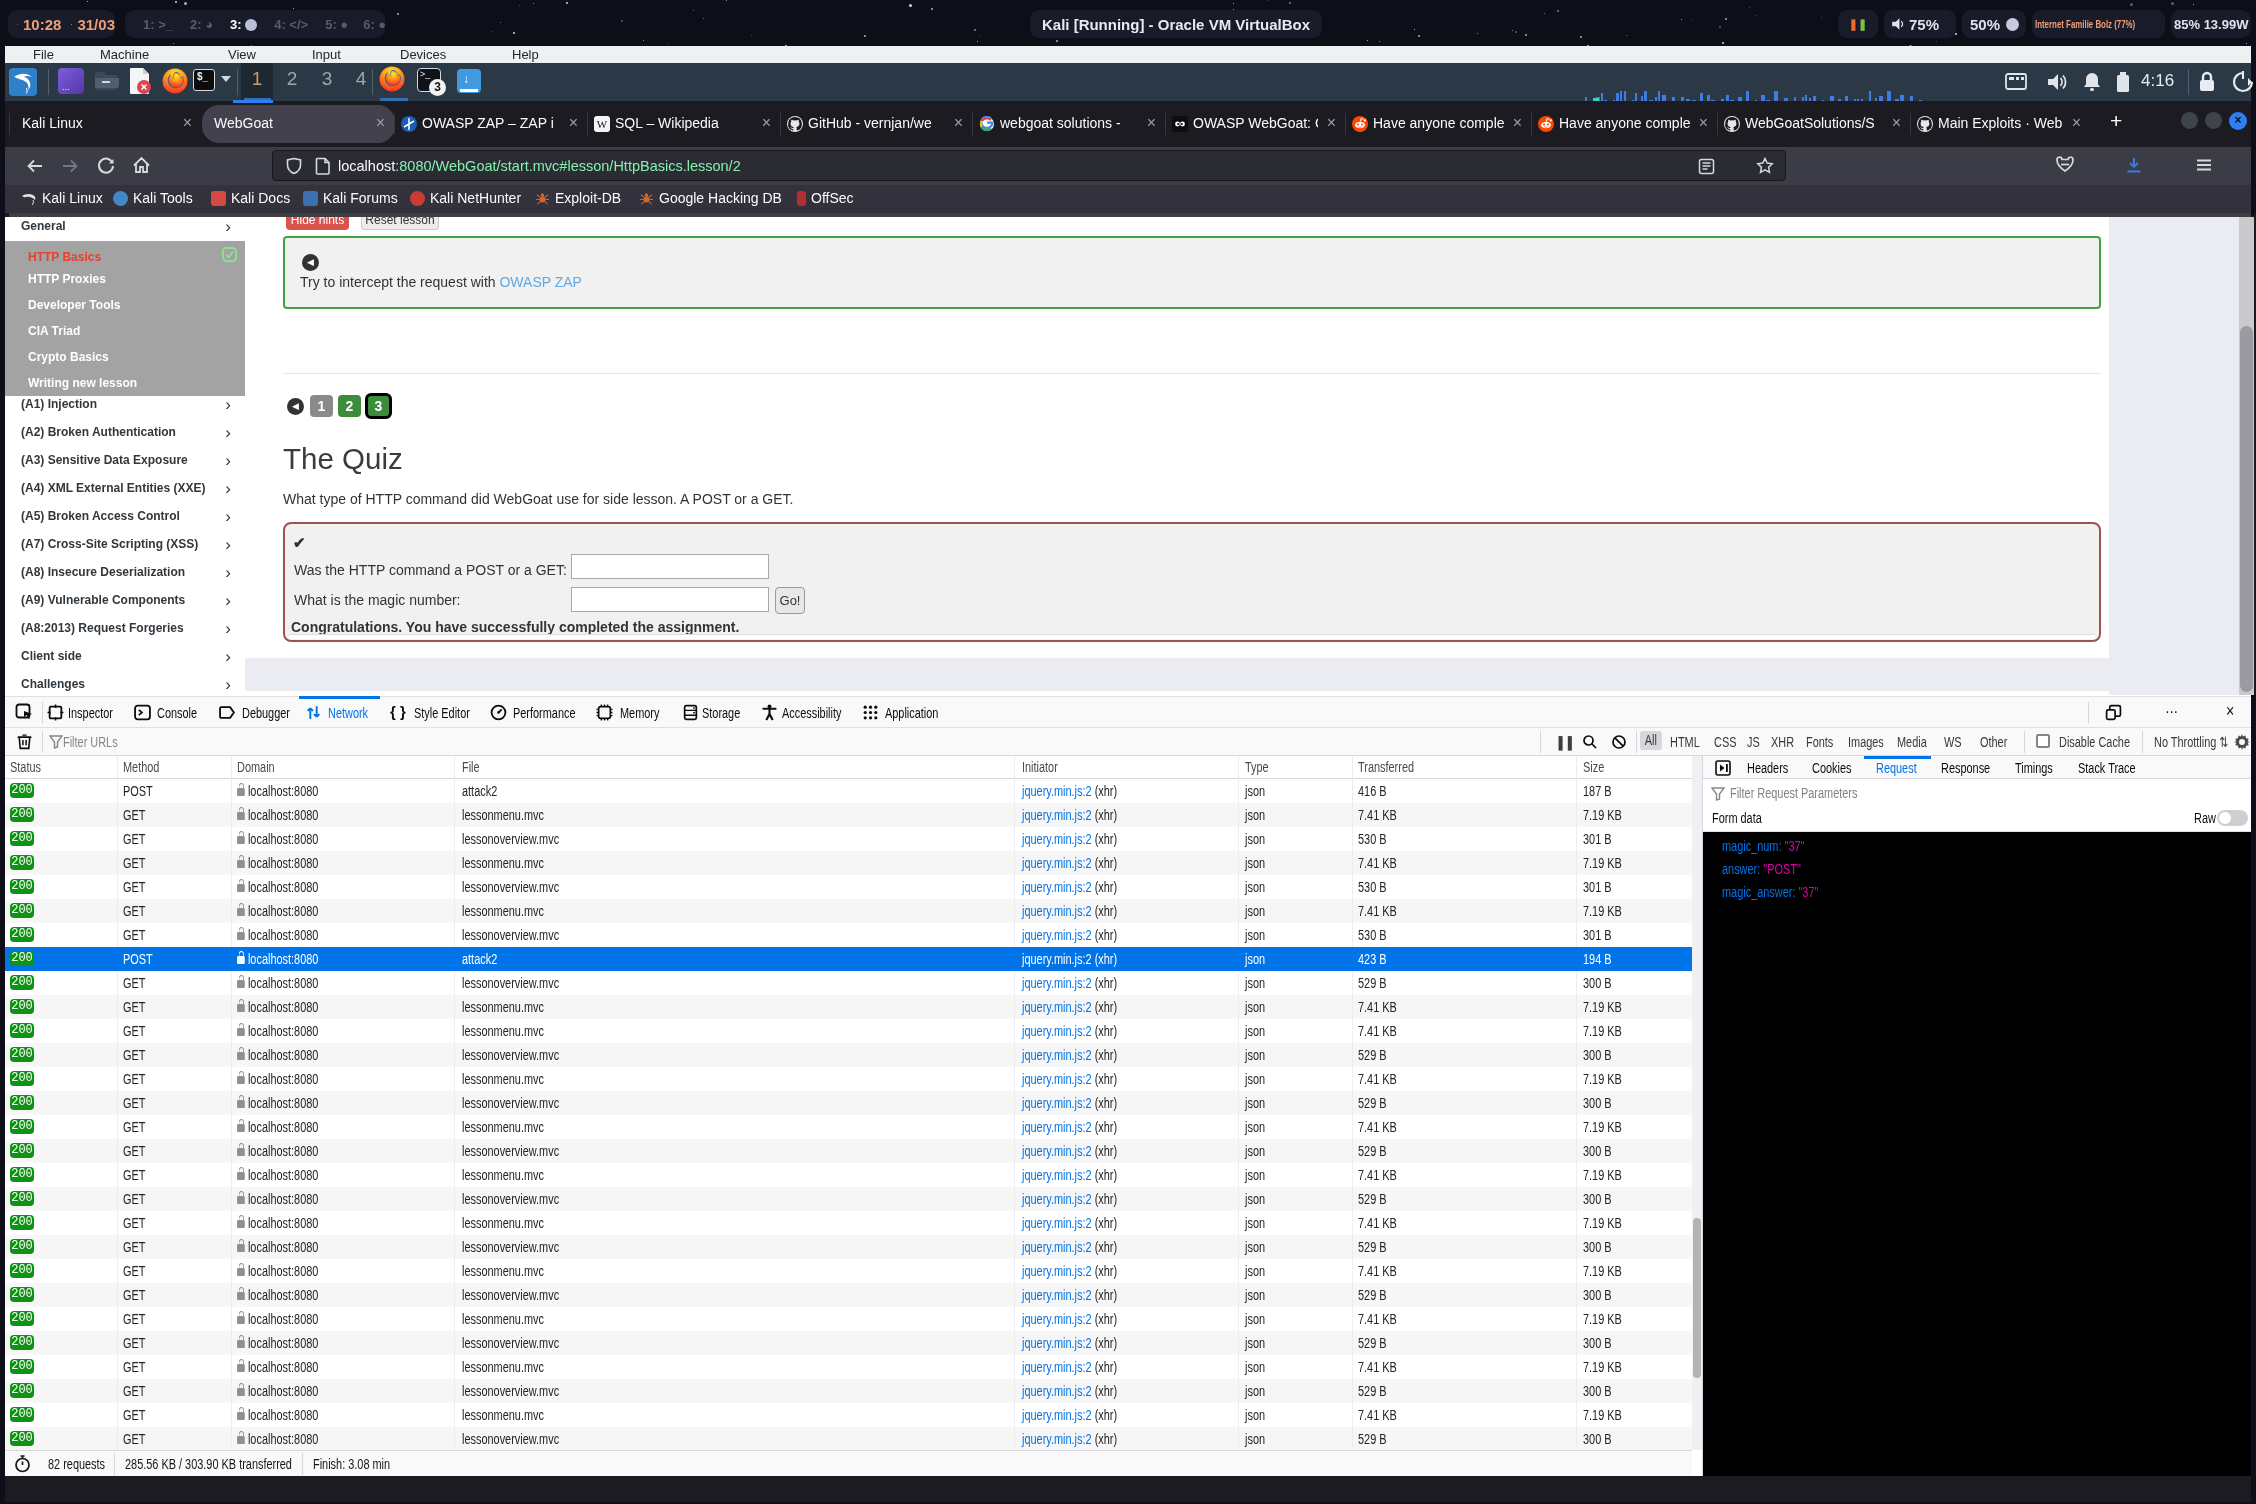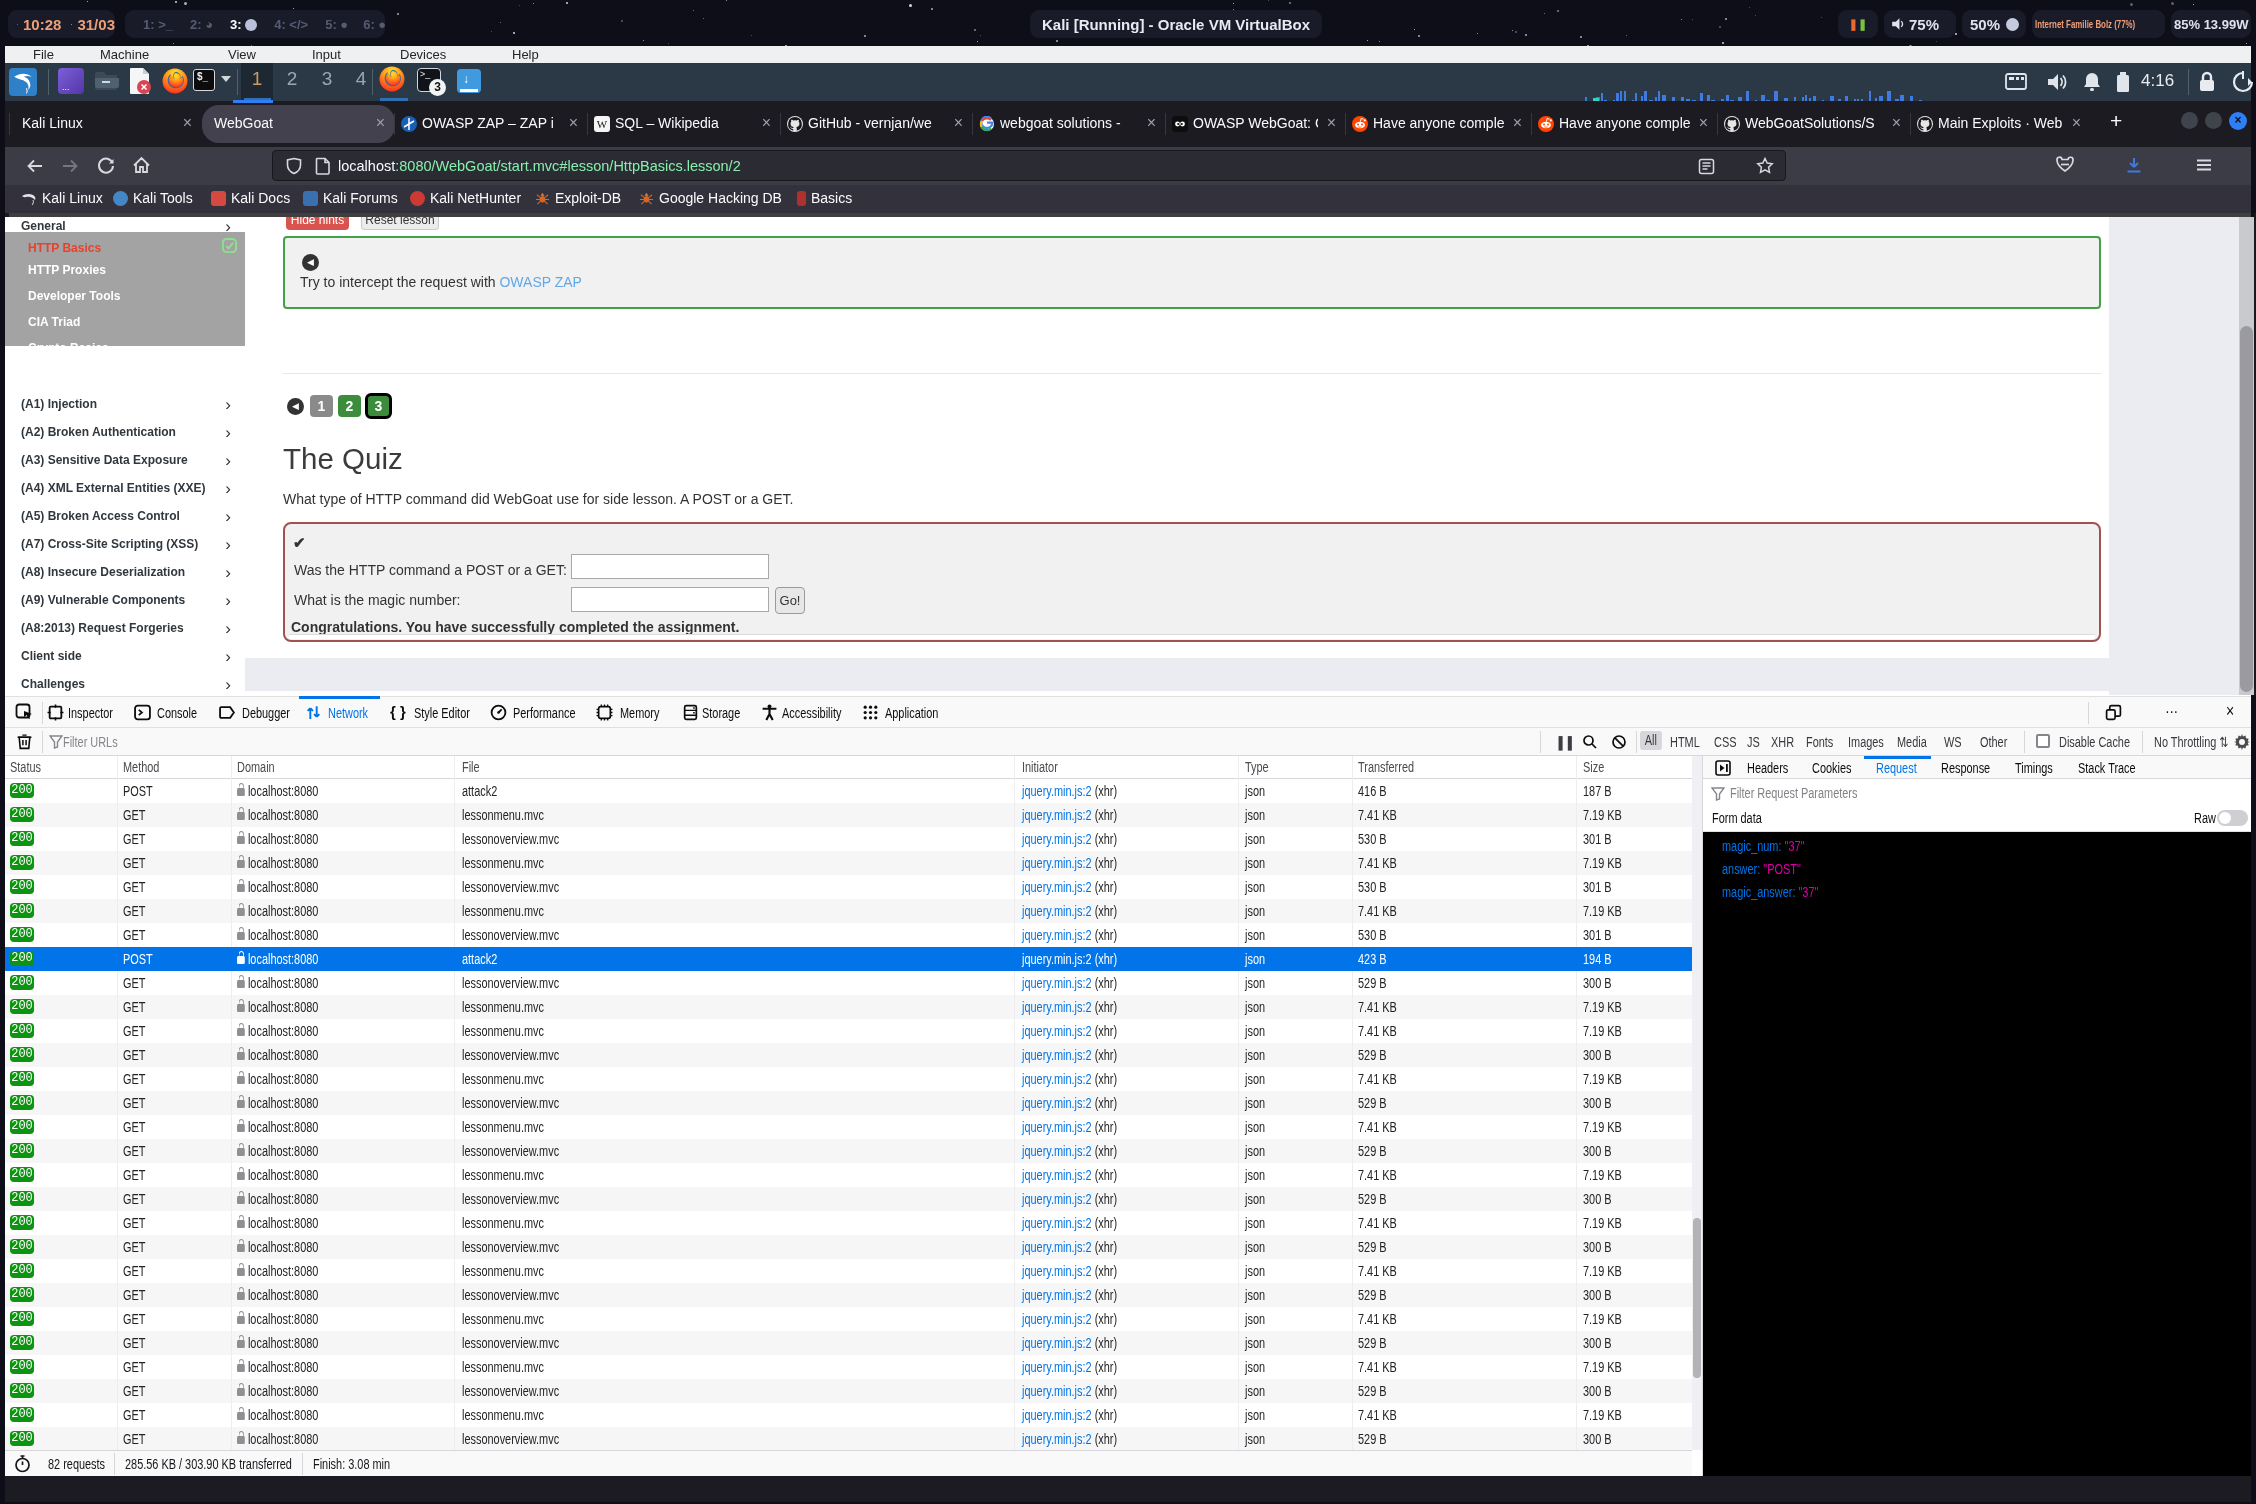--- a/index.html
+++ b/index.html
@@ -21,21 +21,21 @@
 .navic{position:absolute;top:8px}
 #bmbar{position:absolute;left:0;top:139px;width:100%;height:28px;background:#33323c;color:#fbfbfe;font-size:14px}
 .bm{position:absolute;top:5px;display:flex;align-items:center;gap:5px;white-space:nowrap}
 .bmi{width:15px;height:15px;border-radius:3px;display:inline-block}
 #page{position:absolute;left:0;top:167px;width:100%;height:482px;background:#fff}
 #pgdark{position:absolute;left:0;top:0;width:100%;height:4px;background:#3f3f3f}
 #pgleft{position:absolute;left:0;top:0;width:4px;height:482px;background:#19191f}
 #sidebar{position:absolute;left:0px;top:4px;width:240px;height:478px;background:#fff}
 .sbi{position:absolute;left:16px;width:212px;font-size:12px;font-weight:bold;color:#30373d;white-space:nowrap}
 .chev{position:absolute;right:2px;font-size:17px;color:#30373d;font-weight:normal;top:-2px}
-#graypanel{position:absolute;left:0px;top:15px;width:240px;height:114px;background:#a3a3a3}
+#graypanel{position:absolute;left:0px;top:24px;width:240px;height:155px;background:#a3a3a3}
 .gi{position:absolute;left:23px;color:#fff;font-size:12px;font-weight:bold}
 #maincol{position:absolute;left:240px;top:4px;width:1864px;height:441px;background:#fff}
 #rightgray{position:absolute;left:2104px;top:4px;width:130px;height:478px;background:#ebecf2}
 #botgray{position:absolute;left:240px;top:441px;width:1864px;height:37px;background:#ebecf2}
 #pgscroll{position:absolute;left:2234px;top:4px;width:15px;height:478px;background:#c9cace}
 #pgthumb{position:absolute;left:2235px;top:113px;width:13px;height:366px;background:#9a9aa0;border-radius:7px}
 #pgright{position:absolute;left:2249px;top:0px;width:2px;height:482px;background:#19191f}
 .btnred{position:absolute;left:41px;top:0px;width:63px;height:13px;background:#d9534f;border-radius:0 0 4px 4px;color:#fff;font-size:12px;text-align:center;line-height:7px;overflow:hidden;white-space:nowrap}
 .btngray{position:absolute;left:116px;top:0px;width:78px;height:13px;background:#ececec;border:1px solid #cacaca;border-top:none;border-radius:0 0 4px 4px;color:#333;font-size:12px;text-align:center;line-height:6px;overflow:hidden;white-space:nowrap}
 #hintbox{position:absolute;left:38px;top:19px;width:1818px;height:73px;background:#f1f1f1;border:2px solid #43a047;border-radius:4px}
@@ -586,21 +586,21 @@
       <div class="bm" style="left:634px">
         <svg width="15" height="15" viewBox="0 0 16 16">
           <circle cx="8" cy="9" r="3.2" fill="#d9651f"></circle>
           <circle cx="8" cy="4.5" r="1.8" fill="#d9651f"></circle>
           <path d="M8 6 8 2M5.8 7 2 4M5.5 9H1M5.8 11 2.5 14M10.2 7 14 4M10.5 9H15M10.2 11 13.5 14" stroke="#d9651f" stroke-width="1.1" fill="none"></path>
         </svg>
         <span>Google Hacking DB</span>
       </div>
       <div class="bm" style="left:792px">
         <span class="bmi" style="background:#b03030;width:9px"></span>
-        <span>Basics</span>
+        <span>OffSec</span>
       </div>
     </div>
   <div id="page">
 <div id="pgdark"></div>
 <div id="pgleft"></div>
 <div id="rightgray"></div>
 <div id="botgray"></div>
 <div id="pgscroll"></div>
 <div id="pgthumb"></div>
 <div id="pgright"></div>

